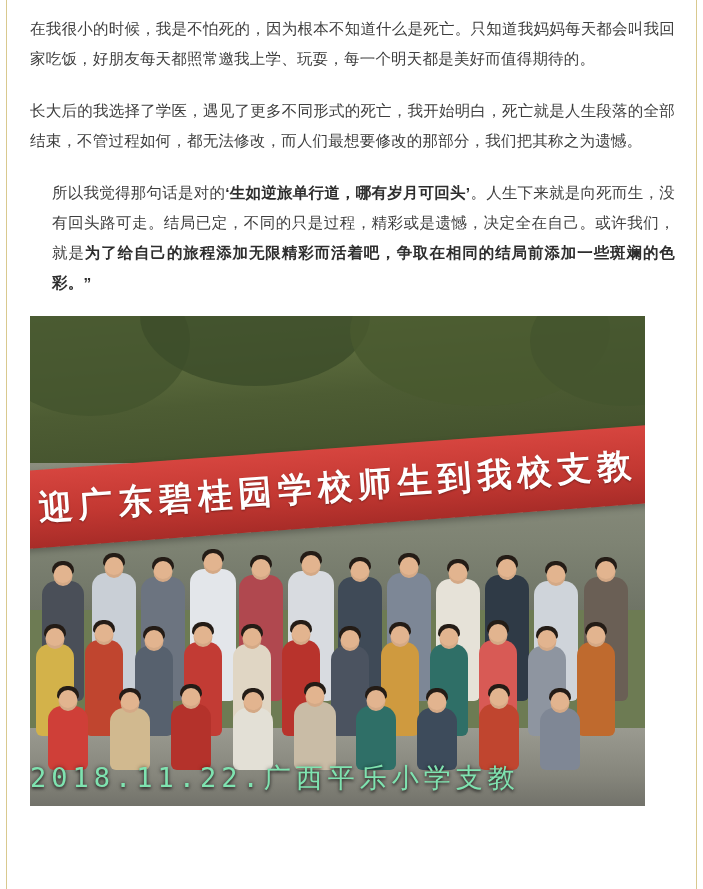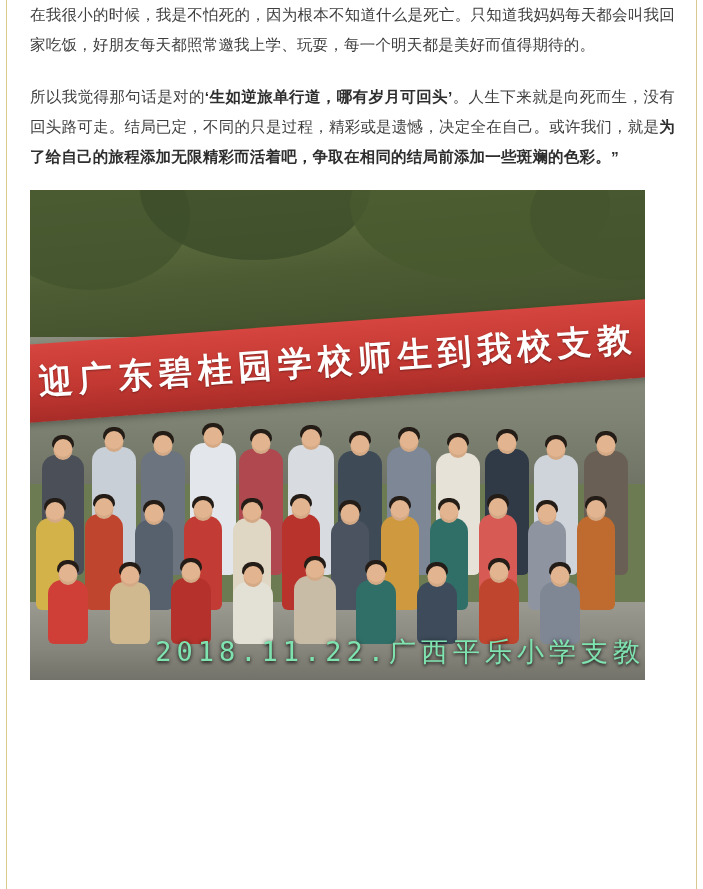--- a/index.html
+++ b/index.html
@@ -29,33 +29,34 @@
     background: #d9c98f;
   }
   .edge-rule.left { left: 6px; }
   .edge-rule.right { right: 6px; }
 
   .article {
     position: absolute;
     left: 30px;
     top: 0;
     width: 645px;
+    padding-top: 14px;
     box-sizing: border-box;
   }
 
   .para {
     color: #3e3e3e;
     font-size: 15.5px;
     line-height: 30px;
     letter-spacing: 0.2px;
     margin: 0 0 22px 0;
     text-align: justify;
     word-break: break-all;
   }
-  .para:last-of-type { margin-bottom: 18px; }
+  .para:last-of-type { margin-bottom: 18px; margin-left: 22px; }
 
   .quote-bold {
     font-weight: bold;
     color: #2e2e2e;
   }
 
   .photo {
     position: relative;
     width: 615px;
     height: 490px;
@@ -117,40 +118,41 @@
   }
   .person .hair {
     position: absolute; left: 50%; transform: translateX(-50%);
     top: -20px; width: 22px; height: 13px; border-radius: 11px 11px 4px 4px;
     background: #241c16;
   }
   .date-stamp {
     position: absolute;
     left: 0; right: 0;
     bottom: 10px;
-    text-align: right;
+    text-align: left;
     color: #7fe3b0;
     font-size: 27px;
     letter-spacing: 5px;
     font-family: "DejaVu Sans Mono", monospace;
     text-shadow: 0 0 4px rgba(0,0,0,.55), 0 2px 3px rgba(0,0,0,.5);
     white-space: nowrap;
   }
 </style>
 </head>
 <body>
 
 <div class="page">
 
   <div class="edge-rule left"></div>
   <div class="edge-rule right"></div>
 
   <div class="article">
 
     <p class="para">在我很小的时候，我是不怕死的，因为根本不知道什么是死亡。只知道我妈妈每天都会叫我回家吃饭，好朋友每天都照常邀我上学、玩耍，每一个明天都是美好而值得期待的。</p>
+    <p class="para">长大后的我选择了学医，遇见了更多不同形式的死亡，我开始明白，死亡就是人生段落的全部结束，不管过程如何，都无法修改，而人们最想要修改的那部分，我们把其称之为遗憾。</p>
 
     <p class="para"><span>所以我觉得那句话是对的</span><span class="quote-bold">‘</span><span class="quote-bold">生如逆旅单行道，哪有岁月可回头</span><span class="quote-bold">’</span><span>。人生下来就是向死而生，没有回头路可走。结局已定，不同的只是过程，精彩或是遗憾，决定全在自己。或许我们，就是</span><span class="quote-bold">为了给自己的旅程添加无限精彩而活着吧，争取在相同的结局前添加一些斑斓的色彩。</span><span class="quote-bold">”</span></p>
 
     <div class="photo">
       <div class="sky"></div>
 
       <div class="foliage" style="left:-40px; top:-50px; width:200px; height:150px;"></div>
       <div class="foliage" style="left:110px; top:-70px; width:230px; height:140px; background:#3d4d2a;"></div>
       <div class="foliage" style="left:320px; top:-60px; width:260px; height:150px; background:#49592f;"></div>
       <div class="foliage" style="left:500px; top:-40px; width:190px; height:130px;"></div>

